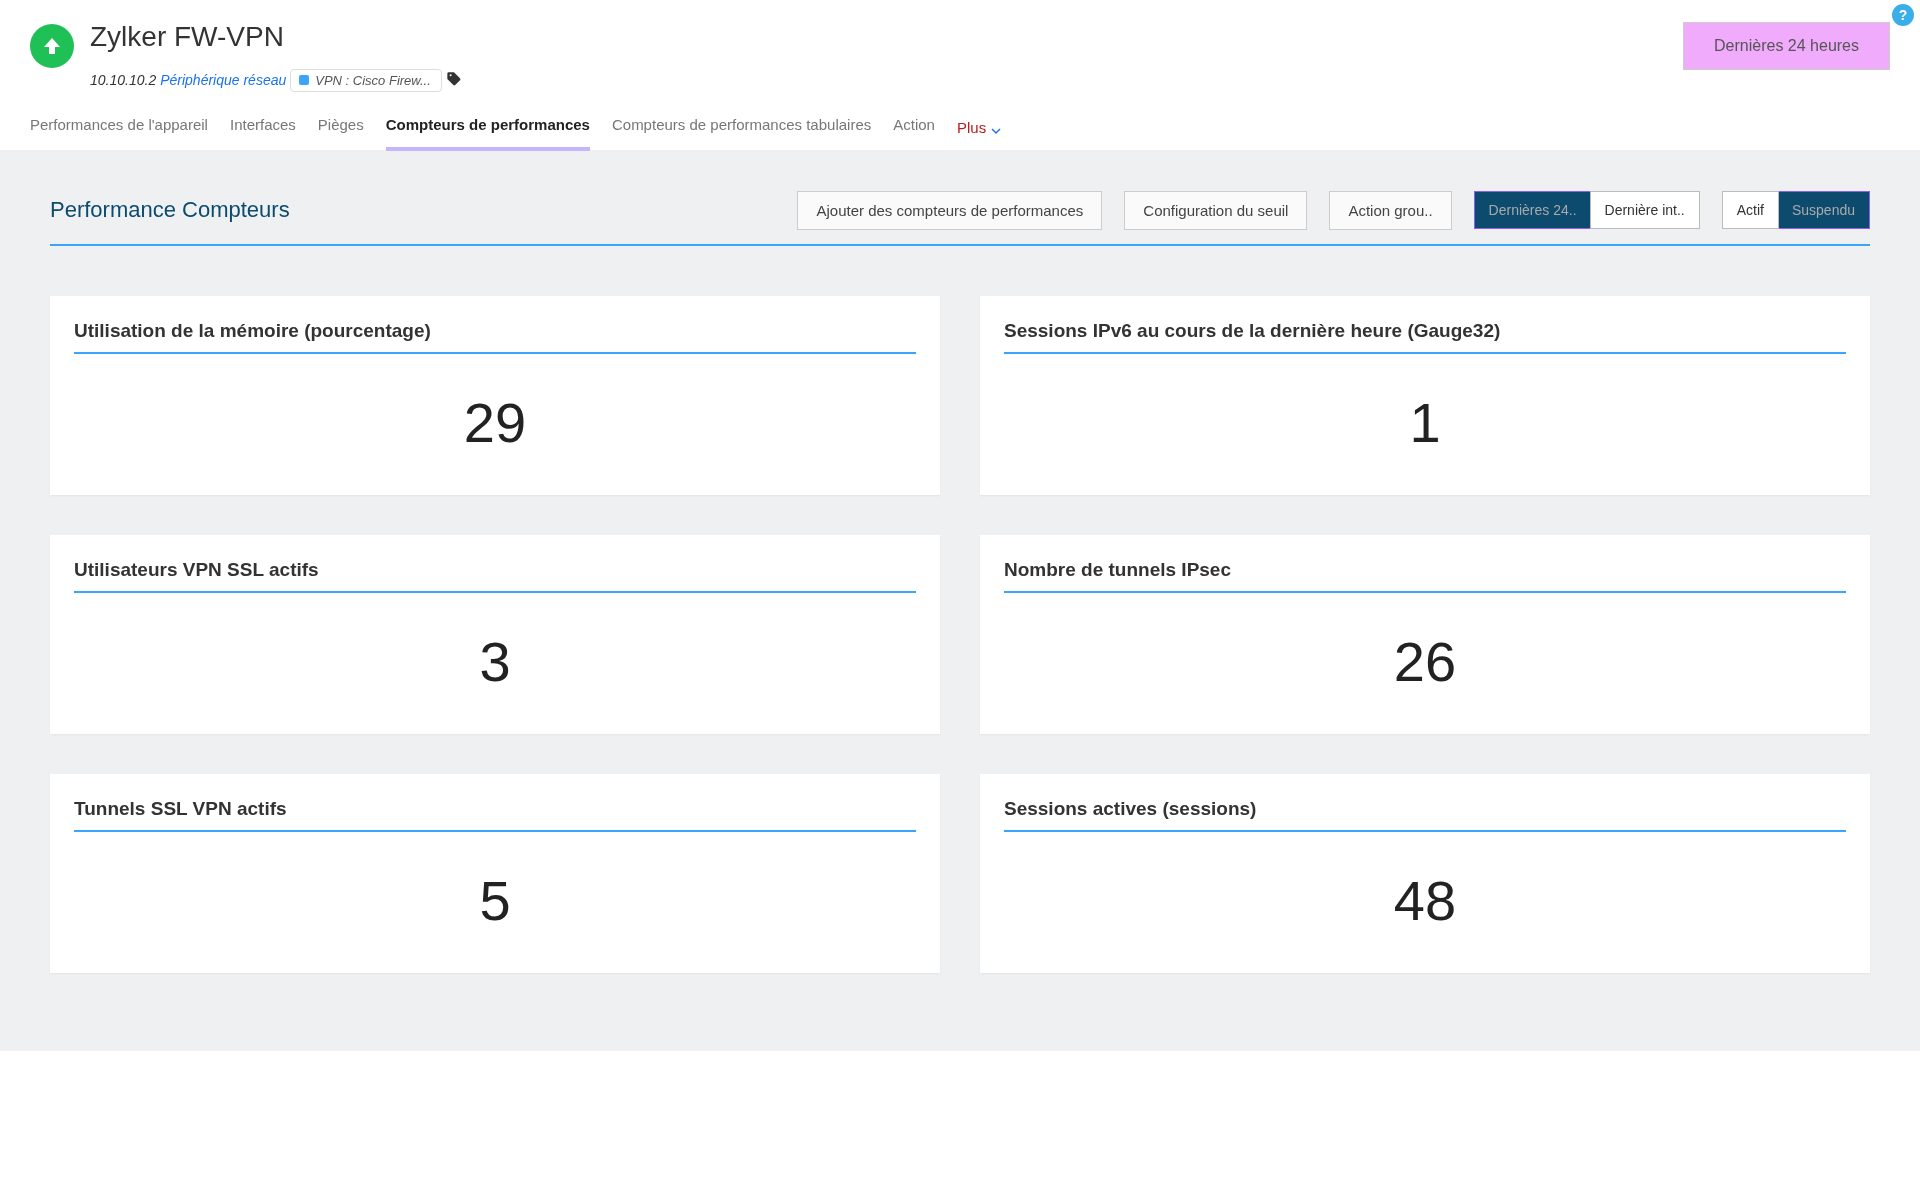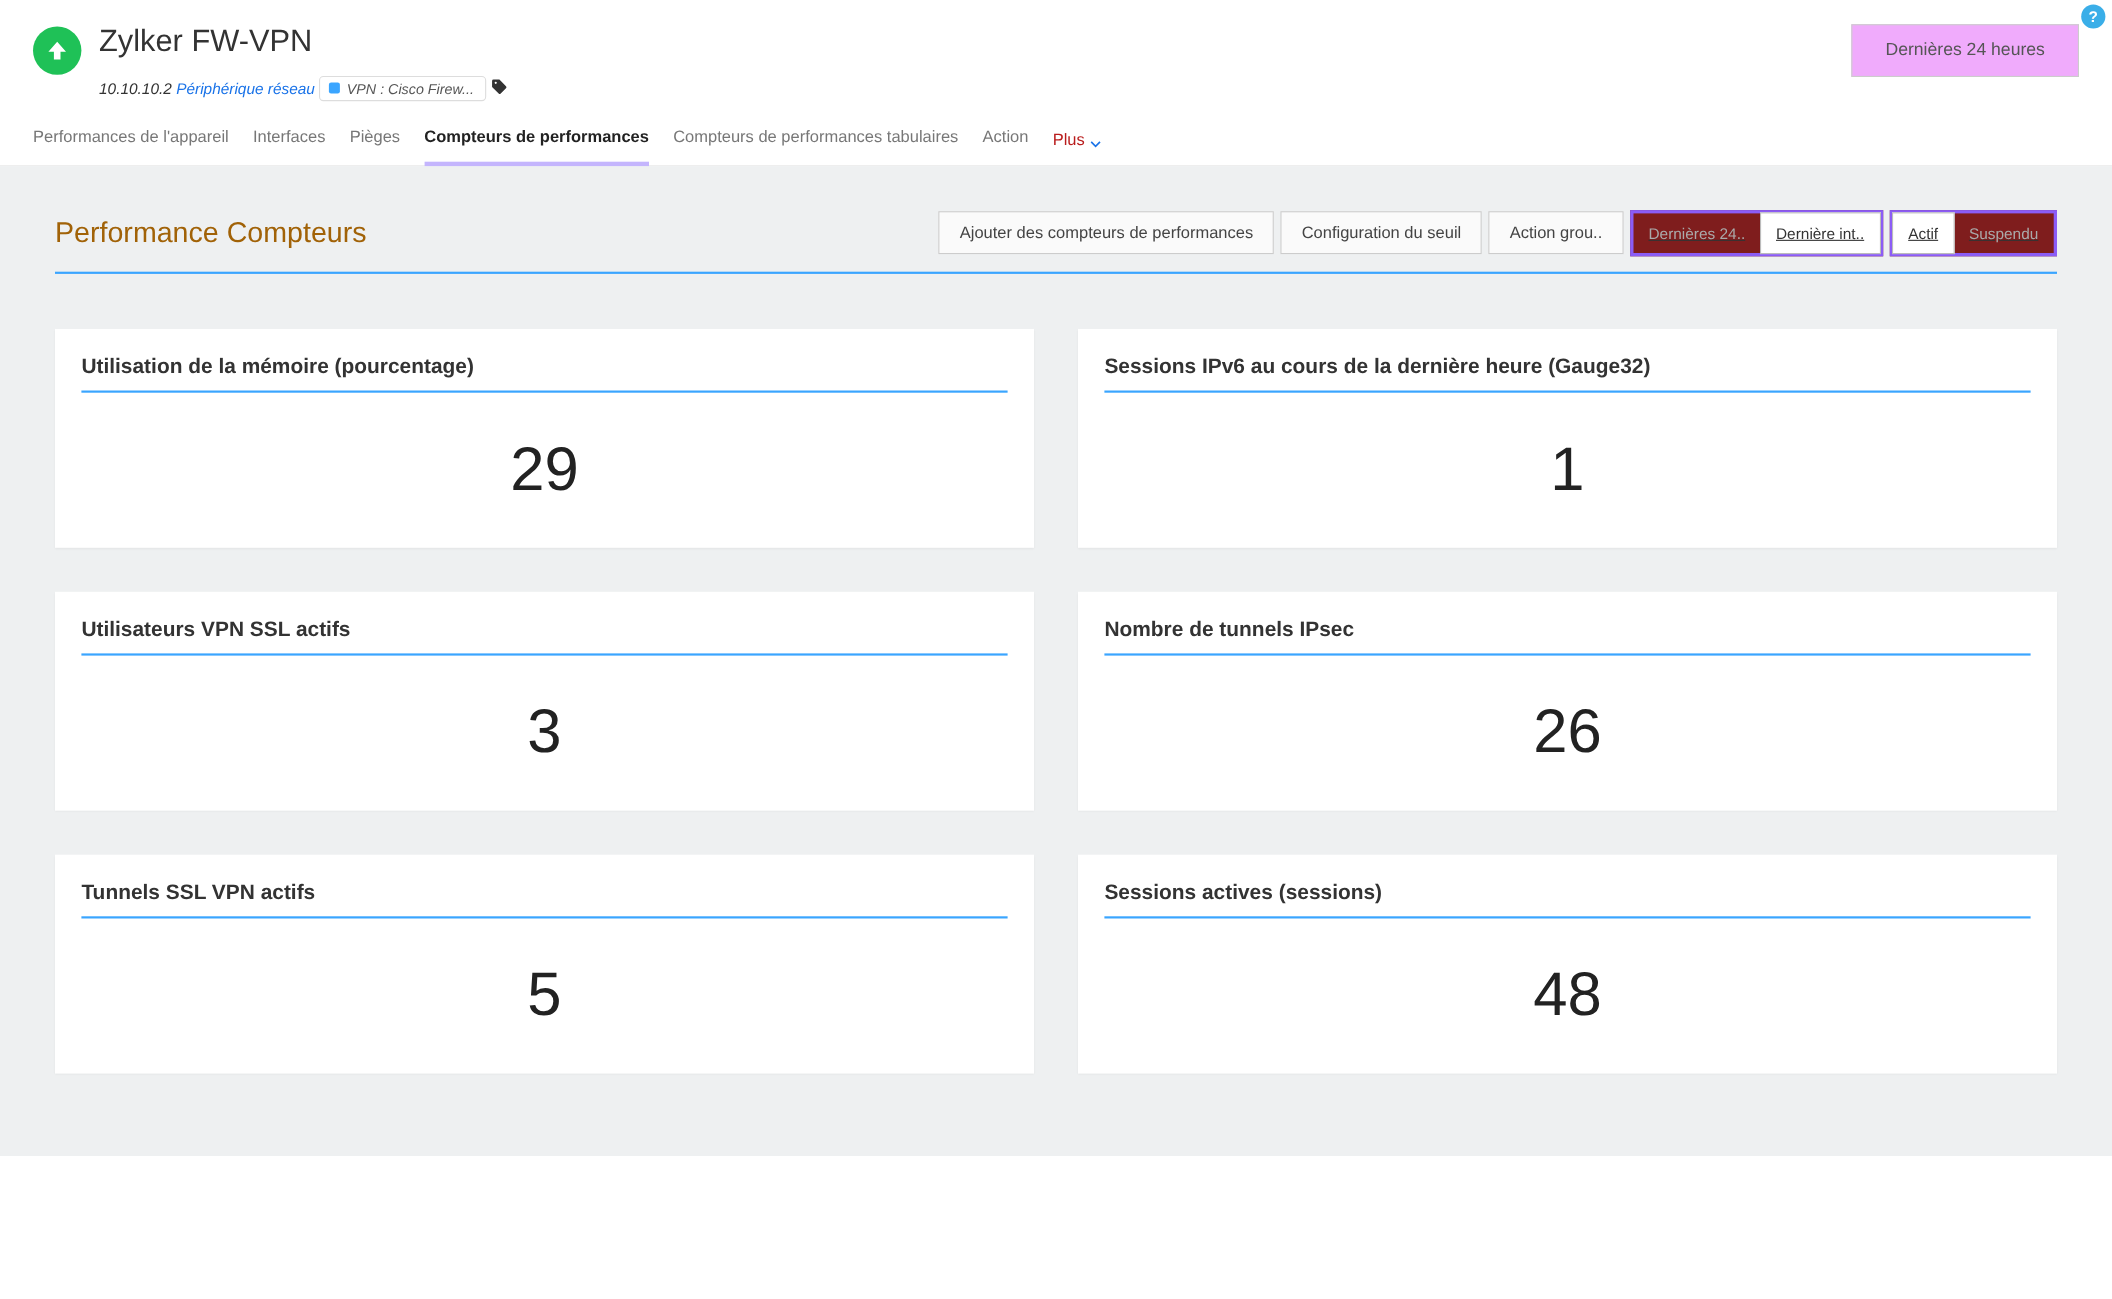--- a/index.html
+++ b/index.html
@@ -118,43 +118,42 @@
     }
     .toolbar {
       display: flex;
       align-items: center;
       justify-content: space-between;
       gap: 16px;
       border-bottom: 2px solid #3aa5ff;
       padding-bottom: 14px;
     }
     .toolbar-left {
-      font-size: 26px;
-      color: #a16207;
+      font-size: 22px;
+      color: #0c4a6e;
       font-weight: 400;
     }
     .toolbar-right {
       display: flex;
-      gap: 6px;
-      align-items: center;
+      gap: 22px;
+      align-items: flex-start;
     }
     .btn {
       border: 1px solid #ccc;
       background: #fafafa;
       padding: 10px 18px;
       font-size: 15px;
       color: #444;
       cursor: pointer;
       white-space: nowrap;
     }
     .seg {
       display: flex;
-      border: 3px solid #8b5cf6;
-      background:#7f1d1d;
-      text-decoration:underline;
+      border: 1px solid #8b5cf6;
+      background:#0c4a6e;
     }
     .seg > div {
       padding: 10px 14px;
       font-size: 14px;
       color: #777;
       cursor: pointer;
     }
     .seg > div.sel {
       background: #fff;
       color: #333;

